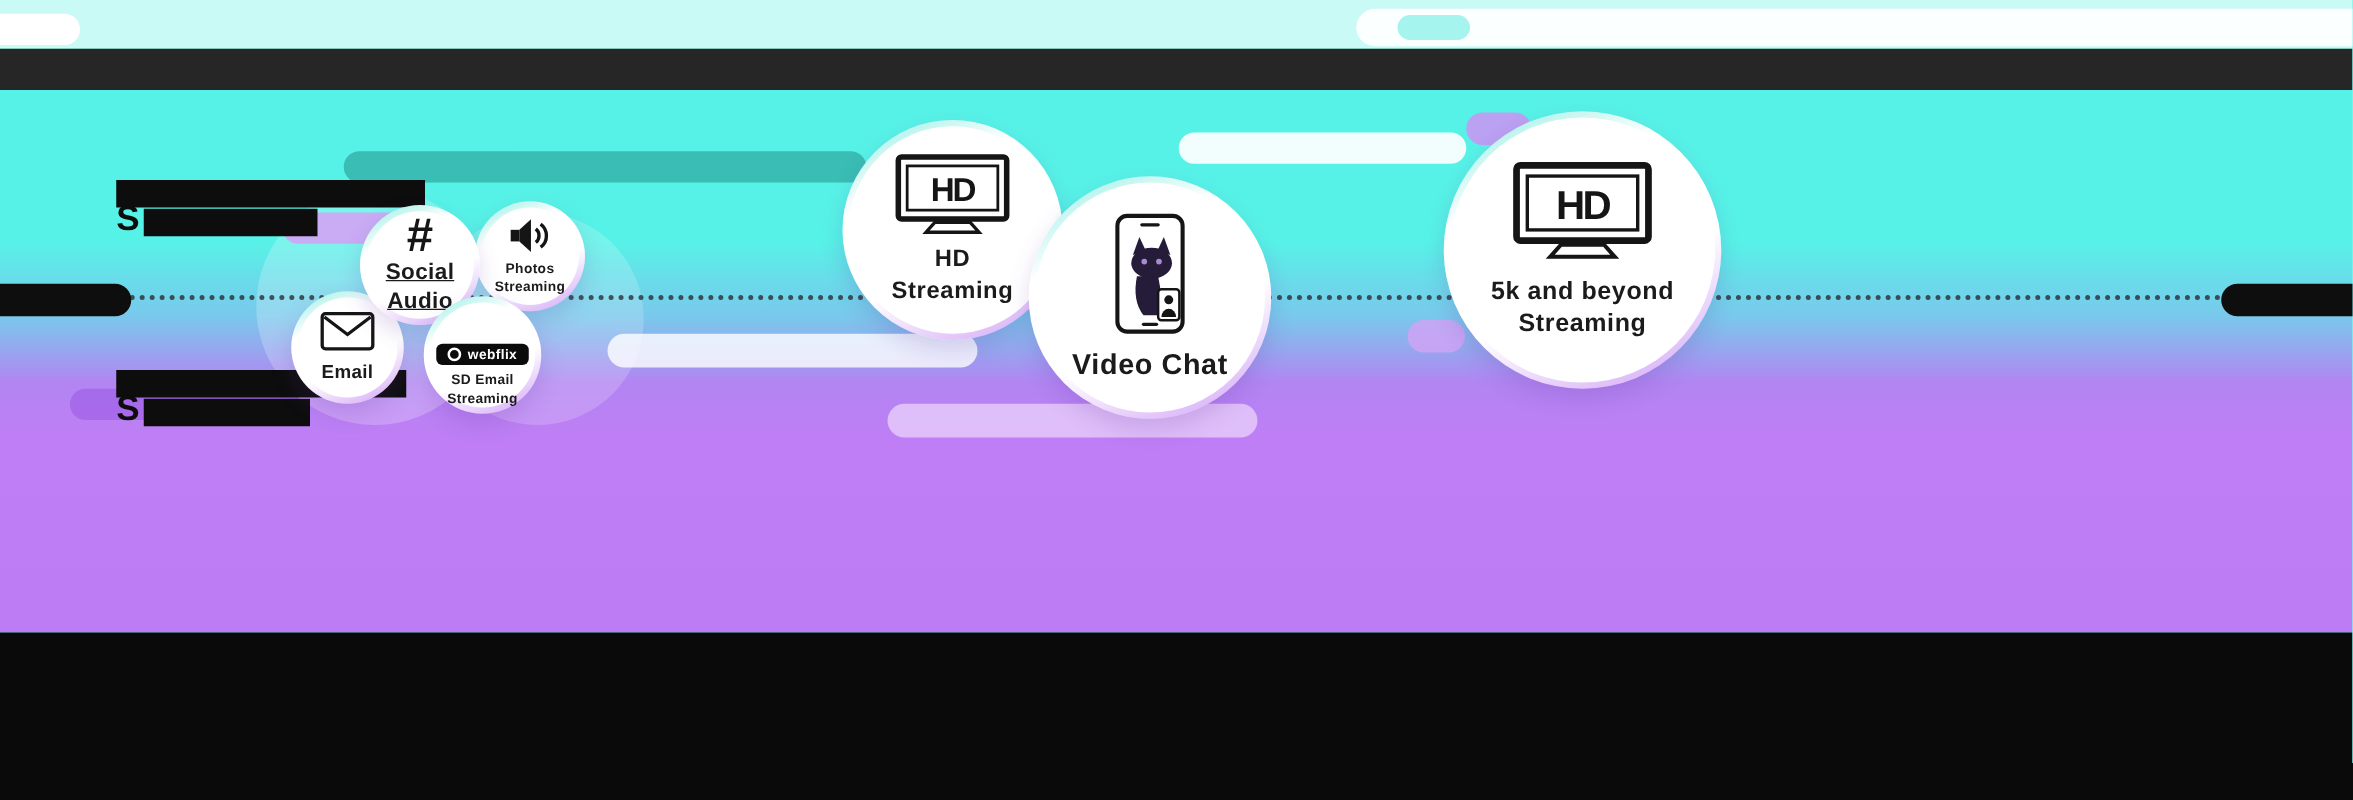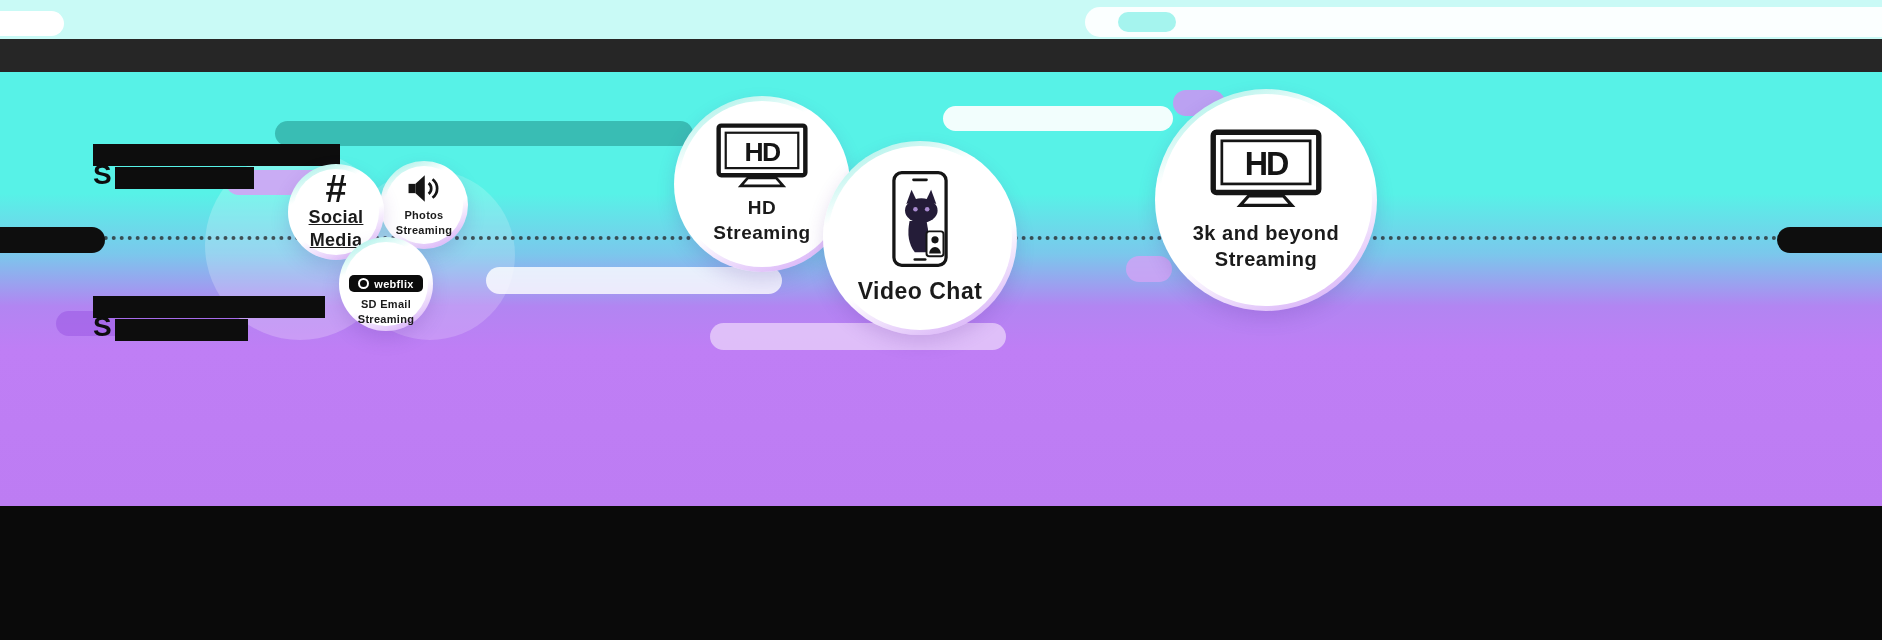--- a/index.html
+++ b/index.html
@@ -92,27 +92,36 @@
   <div class="edge-pill" style="right:-20px; width:125px;"></div>
 
   <div class="redact-bar" style="left:93px; top:144px; width:247px; height:22px;"></div>
   <span class="redact-initial" style="left:93px; top:161px;">S</span>
   <div class="redact-bar" style="left:115px; top:167px; width:139px; height:22px;"></div>
 
   <div class="redact-bar" style="left:93px; top:296px; width:232px; height:22px;"></div>
   <span class="redact-initial" style="left:93px; top:313px;">S</span>
   <div class="redact-bar" style="left:115px; top:319px; width:133px; height:22px;"></div>
 
+  <div class="bubble" id="b-email">
+    <div class="bubble-inner">
+      <svg viewBox="0 0 50 36" width="44" height="32">
+        <rect x="2" y="2" width="46" height="32" rx="3" fill="none" stroke="#151515" stroke-width="3"></rect>
+        <polyline points="4,5 25,21 46,5" fill="none" stroke="#151515" stroke-width="3"></polyline>
+      </svg>
+      <div class="bubble-label">Email</div>
+    </div>
+  </div>
 
   <div class="bubble" id="b-social">
     <div class="bubble-inner">
       <span class="hash">#</span>
       <div class="bubble-label">
         <span class="line">Social</span>
-        <span class="line">Media</span>
+        <span class="line">Audio</span>
       </div>
     </div>
   </div>
 
   <div class="bubble" id="b-audio">
     <div class="bubble-inner">
       <svg viewBox="0 0 44 40" width="34" height="31">
         <rect x="2" y="14" width="9" height="12" fill="#151515"></rect>
         <polygon points="11,14 23,3 23,37 11,26" fill="#151515"></polygon>
         <path d="M28 13 a9 9 0 0 1 0 14" fill="none" stroke="#151515" stroke-width="3.5"></path>
@@ -176,19 +185,19 @@
 
   <div class="bubble" id="b-4k">
     <div class="bubble-inner">
       <svg viewBox="0 0 104 78" width="112" height="84">
         <rect x="3" y="3" width="98" height="56" rx="3" fill="#ffffff" stroke="#151515" stroke-width="5"></rect>
         <rect x="11" y="11" width="82" height="40" fill="none" stroke="#151515" stroke-width="2.5"></rect>
         <text x="52" y="43" text-anchor="middle" font-size="30" font-weight="800" letter-spacing="-2" fill="#151515" font-family="Liberation Sans, sans-serif">HD</text>
         <polygon points="36,62 68,62 76,71 28,71" fill="#ffffff" stroke="#151515" stroke-width="3"></polygon>
       </svg>
       <div class="bubble-label">
-        <span class="line">3k and beyond</span>
+        <span class="line">5k and beyond</span>
         <span class="line">Streaming</span>
       </div>
     </div>
   </div>
 
 </div>
 
 </body></html>

